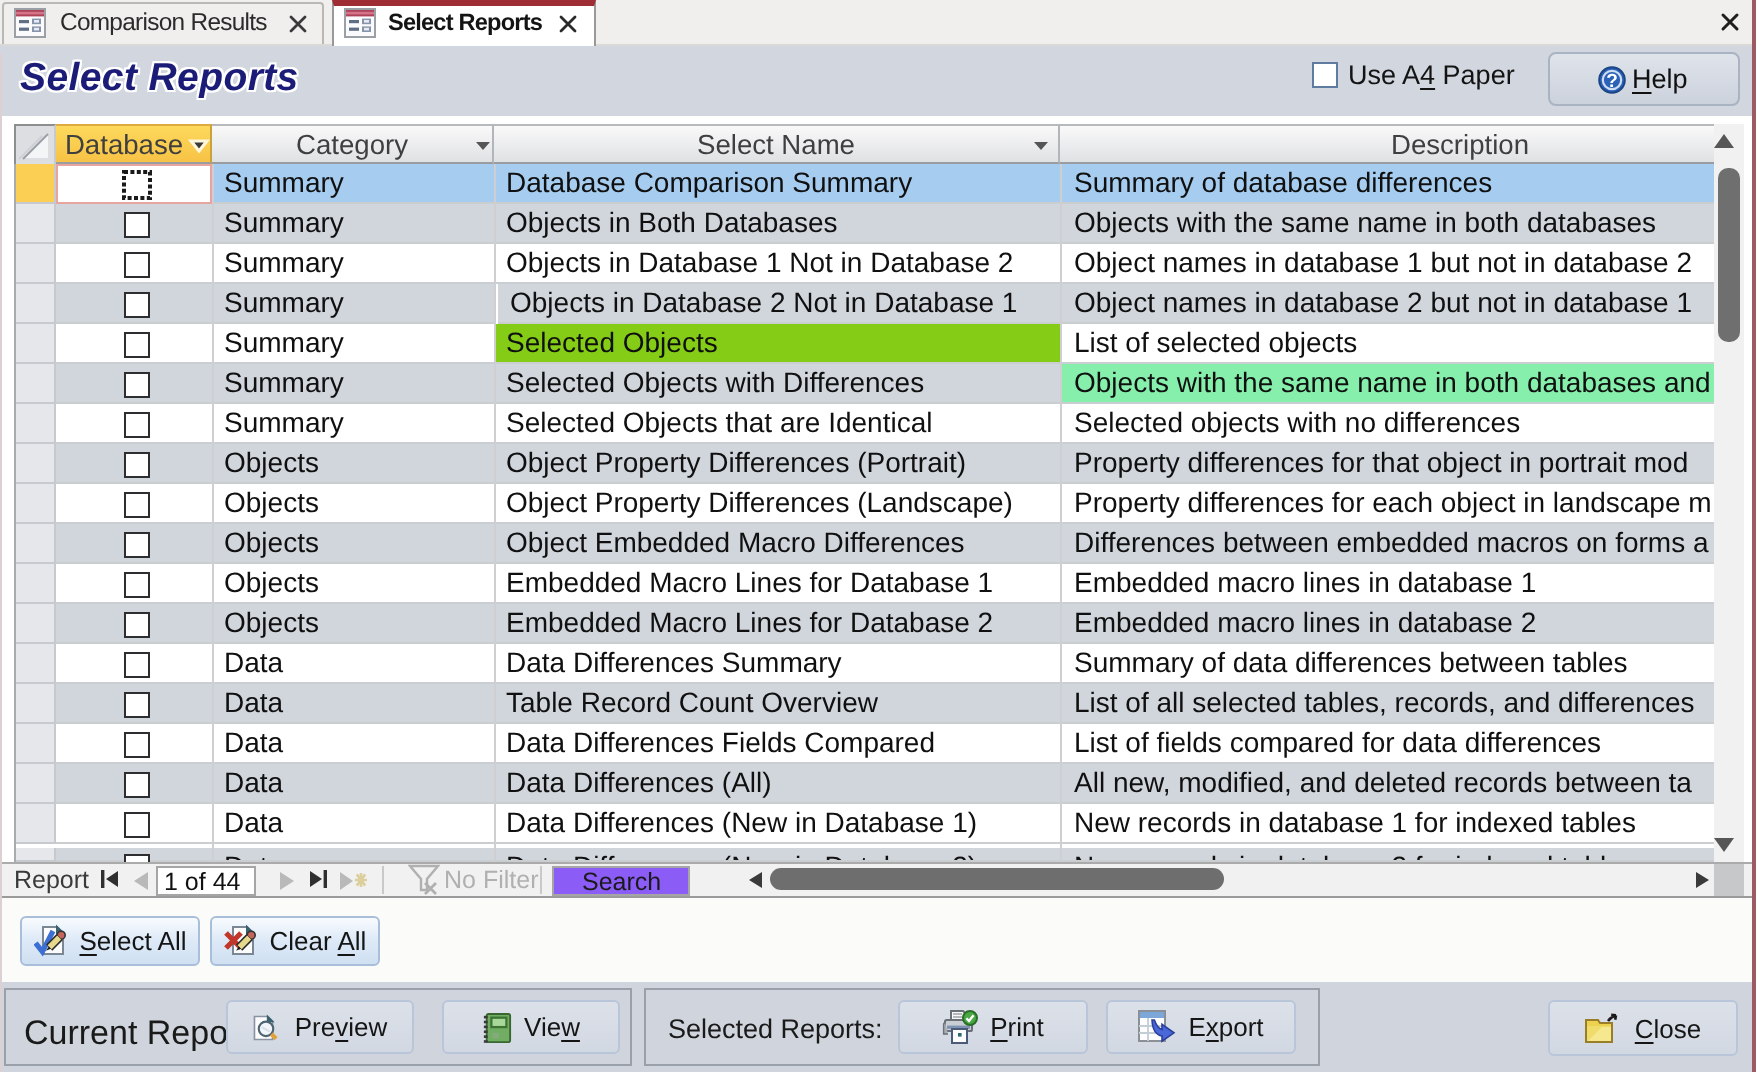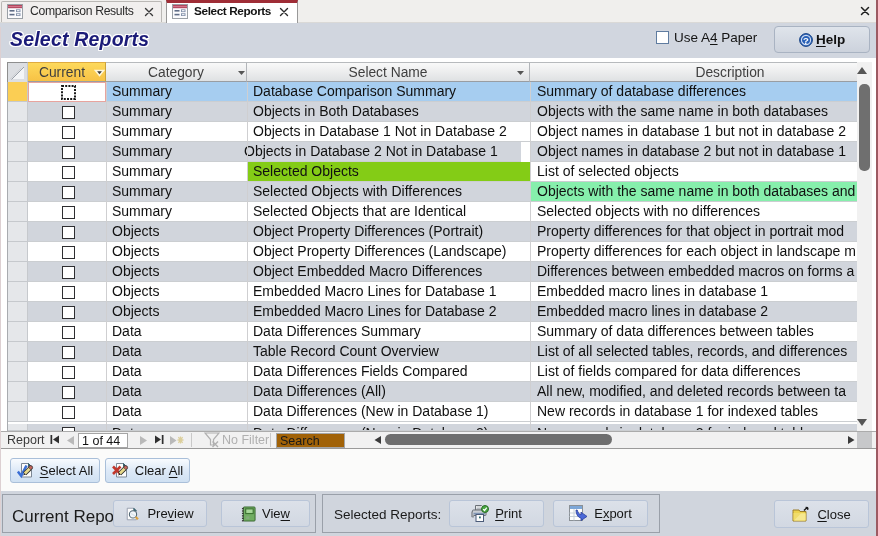--- a/index.html
+++ b/index.html
@@ -64,29 +64,29 @@
 <div class="abs hdrband"></div>
 <div class="abs title">Select Reports</div>
 <div class="abs" style="left:656px;top:31px;width:13px;height:13px;background:#fff;border:1px solid #5f7ca0"></div>
 <div class="abs" style="left:674px;top:30px;font-size:13.5px;color:#141414">Use A<u>4</u> Paper</div>
 <div class="abs" style="left:774px;top:26px;width:96px;height:27px;background:linear-gradient(#dfe4eb,#ccd2dc);border:1px solid #a9b3c2;border-radius:4px"></div>
 <svg class="abs" style="left:799px;top:33px" width="14" height="14" viewBox="0 0 14 14">
     <circle cx="7" cy="7" r="6.4" fill="#2a62b8" stroke="#1c4585"></circle>
     <circle cx="7" cy="7" r="4.6" fill="none" stroke="#cfdcf2" stroke-width="1.1"></circle>
     <text x="7" y="10.6" text-anchor="middle" font-size="9.5" font-weight="bold" fill="#fff" font-family="Liberation Sans">?</text>
   </svg>
-<div class="abs" style="left:816px;top:32px;font-size:13.5px;font-weight:700;color:#111"><u>H</u>elp</div>
+<div class="abs" style="left:816px;top:32px;font-size:13.5px;font-weight:400;color:#111"><u>H</u>elp</div>
 <div class="abs grid"></div>
 <div class="abs" style="left:7px;top:62px;width:21px;height:20px;background:#dcdee2;border-top:1px solid #8e8e8e;border-left:1px solid #8e8e8e;border-right:1px solid #c6c9cd"><svg width="19" height="19" viewBox="0 0 19 19">
       <path d="M16 4 L16 16 L4 16 Z" fill="#f4f5f7"></path>
       <path d="M3.5 16.5 L16 4" stroke="#9aa0a8" stroke-width="1"></path>
       <path d="M1.5 16.5 L13 5" stroke="#ccced2" stroke-width="0.8"></path>
     </svg></div>
 <div class="abs" style="left:7px;top:82px;width:1px;height:349px;background:#a8abaf"></div>
-<div class="abs gh ghy" style="left:28px;width:78px;padding-right:9px">Current</div>
+<div class="abs gh ghy" style="left:28px;width:78px;padding-right:9px">Database</div>
 <div class="abs gh" style="left:106px;width:141px">Category</div>
 <div class="abs gh" style="left:247px;width:283px">Select Name</div>
 <div class="abs gh" style="left:530px;width:327px;border-right:none">
     <div style="width:400px;text-align:center">Description</div>
   </div>
 <svg class="abs" style="left:94px;top:69px" width="11" height="8" viewBox="0 0 11 8">
     <path d="M1.5 1.5 L9.5 1.5 L5.5 6.5 Z" fill="#3a3a3a" stroke="#fdf6dc" stroke-width="1.6"></path>
   </svg>
 <svg class="abs" style="left:238px;top:71px" width="7" height="4" viewBox="0 0 7 4">
     <path d="M0 0 L7 0 L3.5 4 Z" fill="#555"></path>
@@ -111,21 +111,21 @@
 <div class="abs rowsel" style="top:122px;background:#e5e7ea"></div>
 <div class="abs cell" style="left:28px;top:122px;width:78px;background:#fff;"></div>
 <div class="abs cb" style="left:61.5px;top:125.5px"></div>
 <div class="abs cell" style="left:106px;top:122px;width:141px;background:#ffffff;padding-left:6px">Summary</div>
 <div class="abs cell" style="left:247px;top:122px;width:283px;background:#ffffff;padding-left:6px">Objects in Database 1 Not in Database 2</div>
 <div class="abs cell" style="left:530px;top:122px;width:327px;background:#ffffff;padding-left:7px">Object names in database 1 but not in database 2</div>
 <div class="abs rowsel" style="top:142px;background:#e5e7ea"></div>
 <div class="abs cell" style="left:28px;top:142px;width:78px;background:#d1d5dc;"></div>
 <div class="abs cb" style="left:61.5px;top:145.5px"></div>
 <div class="abs cell" style="left:106px;top:142px;width:141px;background:#d1d5dc;padding-left:6px">Summary</div>
-<div class="abs cell" style="left:238px;top:142px;width:283px;background:#d1d5dc;padding-left:6px">Objects in Database 2 Not in Database 1</div>
+<div class="abs cell" style="left:249px;top:142px;width:283px;background:#d1d5dc;padding-left:6px">Objects in Database 2 Not in Database 1</div>
 <div class="abs cell" style="left:530px;top:142px;width:327px;background:#d1d5dc;padding-left:7px">Object names in database 2 but not in database 1</div>
 <div class="abs rowsel" style="top:162px;background:#e5e7ea"></div>
 <div class="abs cell" style="left:28px;top:162px;width:78px;background:#fff;"></div>
 <div class="abs cb" style="left:61.5px;top:165.5px"></div>
 <div class="abs cell" style="left:106px;top:162px;width:141px;background:#ffffff;padding-left:6px">Summary</div>
 <div class="abs cell" style="left:247px;top:162px;width:283px;background:#84cc16;padding-left:6px">Selected Objects</div>
 <div class="abs cell" style="left:530px;top:162px;width:327px;background:#ffffff;padding-left:7px">List of selected objects</div>
 <div class="abs rowsel" style="top:182px;background:#e5e7ea"></div>
 <div class="abs cell" style="left:28px;top:182px;width:78px;background:#d1d5dc;"></div>
 <div class="abs cb" style="left:61.5px;top:185.5px"></div>
@@ -236,21 +236,21 @@
     <path d="M0 0 L0 9 L6.5 4.5 Z" fill="#b9b9b9"></path>
     <path d="M10.5 0.5 L10.5 7.5 M7.5 4 L13.5 4 M8.4 1.2 L12.6 6.8 M12.6 1.2 L8.4 6.8" stroke="#dccf9c" stroke-width="1.3"></path>
   </svg>
 <div class="abs" style="left:191px;top:433px;width:1px;height:14px;background:#c9c9c9"></div>
 <svg class="abs" style="left:204px;top:432px" width="16" height="16" viewBox="0 0 16 16">
     <path d="M1 1 L15 1 L9.5 7.5 L9.5 13 L6.5 13 L6.5 7.5 Z" fill="none" stroke="#b0b0b0" stroke-width="1.2"></path>
     <path d="M8.5 9.5 L14 15 M14 9.5 L8.5 15" stroke="#b0b0b0" stroke-width="1.4"></path>
   </svg>
 <div class="abs" style="left:222px;top:433px;font-size:12.5px;color:#b0b0b0">No Filter</div>
 <div class="abs" style="left:270px;top:433px;width:1px;height:14px;background:#c9c9c9"></div>
-<div class="abs" style="left:276px;top:432.5px;width:69px;height:15px;background:#a16207;border:1px solid #a5a5a5;font-size:12.5px;color:#1a1a1a;padding:0 3px;line-height:14px">Search</div>
+<div class="abs" style="left:276px;top:432.5px;width:69px;height:15px;background:#8b5cf6;border:1px solid #a5a5a5;font-size:12.5px;color:#1a1a1a;padding:0 14px;line-height:14px">Search</div>
 <svg class="abs" style="left:374px;top:435.5px" width="7" height="8" viewBox="0 0 7 8">
     <path d="M7 0 L7 8 L0.5 4 Z" fill="#3a3a3a"></path>
   </svg>
 <div class="abs" style="left:385px;top:434px;width:227px;height:11px;background:#6e6e6e;border-radius:5.5px"></div>
 <svg class="abs" style="left:848px;top:435.5px" width="7" height="8" viewBox="0 0 7 8">
     <path d="M0 0 L0 8 L6.5 4 Z" fill="#3a3a3a"></path>
   </svg>
 <div class="abs" style="left:857px;top:432px;width:15px;height:16px;background:#c7c8ca"></div>
 <div class="abs" style="left:0;top:449px;width:878px;height:42px;background:#fbfbfa"></div>
 <div class="abs btn btnblue" style="left:10px;top:458px;width:90px;height:25px">

